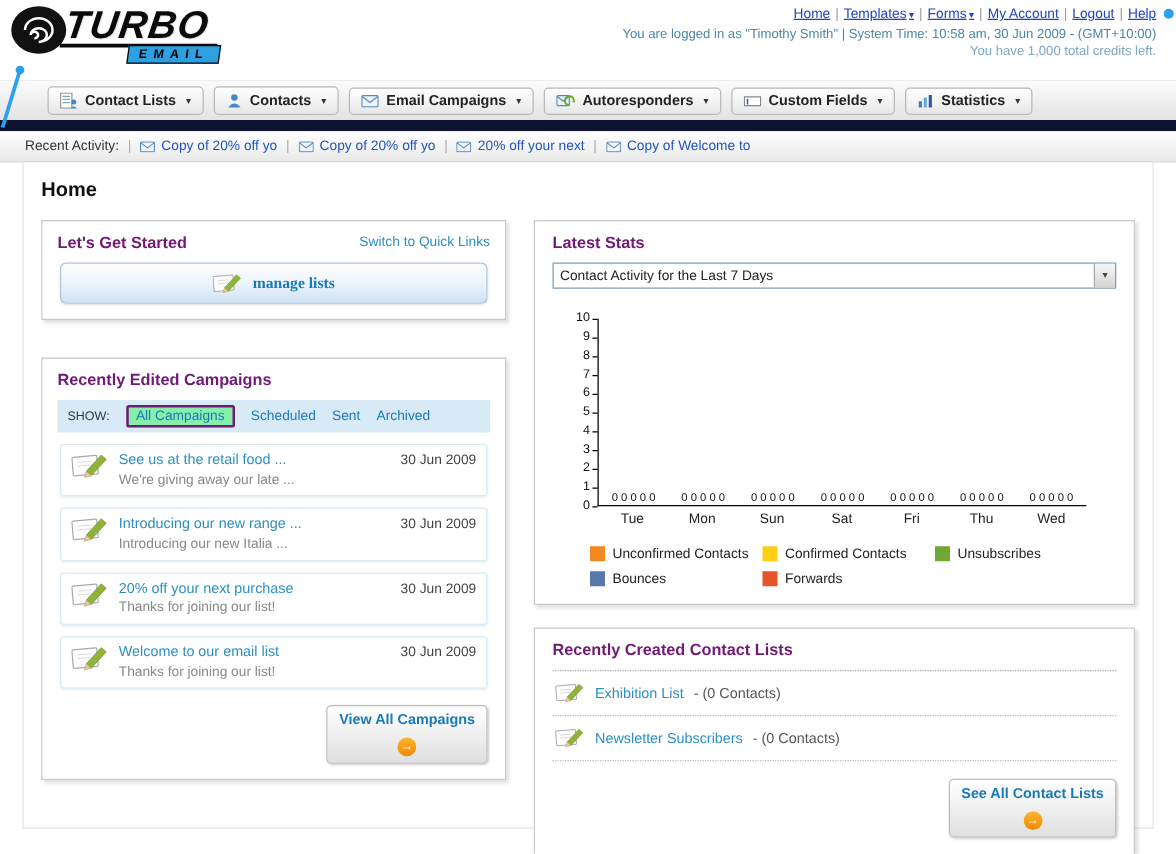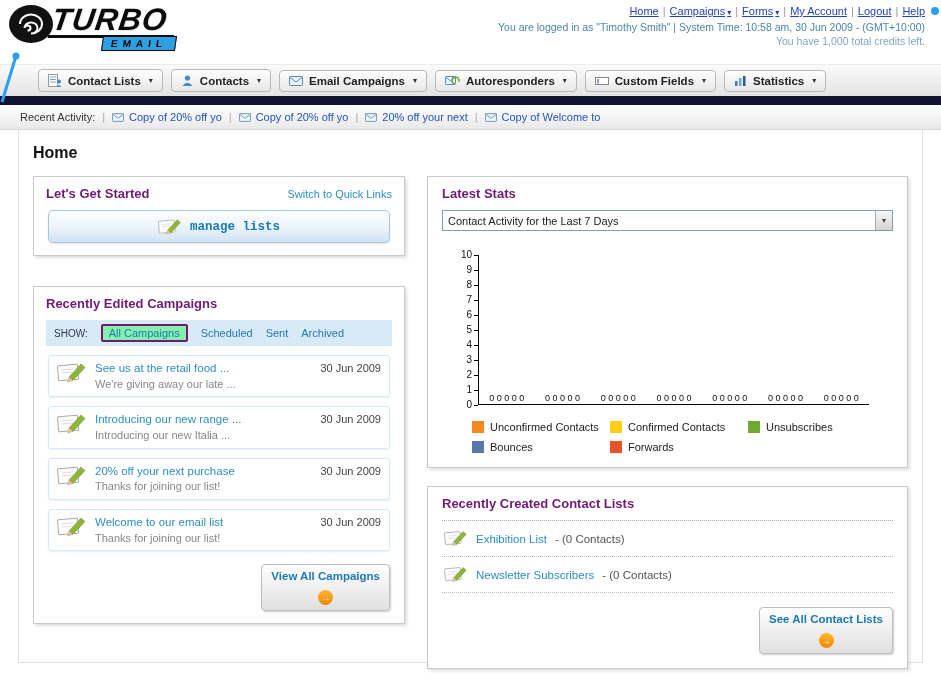--- a/index.html
+++ b/index.html
@@ -80,21 +80,21 @@
   
   .gs-panel { margin-bottom: 30px; }
   .gs-head { display: flex; justify-content: space-between; align-items: center; margin-bottom: 9px; }
   .quick-links { font-size: 11px; color: #2d8fc0; }
   .gs-buttons { display: flex; gap: 16px; padding: 0 2px; }
   .gs-btn {
     flex: 1; height: 33px; display: inline-flex; align-items: center; justify-content: center; gap: 8px;
     background: linear-gradient(#ffffff 0%, #eaf3fb 55%, #cfe3f3 100%);
     border: 1px solid #a9c7e0; border-radius: 5px; box-shadow: 0 1px 2px rgba(0,0,0,0.12);
     color: #1a7ab8; font-weight: bold; font-size: 12.5px; cursor: pointer;
-    font-family: Liberation Mono, monospace;
+    font-family: Liberation Serif, serif;
   }
 
   
   .camp-title { margin-bottom: 9px; }
   .filter-bar {
     background: #d9eaf7; padding: 4px 8px; display: flex; align-items: center; gap: 13px;
     font-size: 11px;
   }
   .show-label { font-size: 10px; font-weight: normal; color: #334; }
   .filter-link { color: #1a7ab8; }
@@ -183,21 +183,21 @@
   </div>
 
   <svg class="antenna" width="22" height="52">
     <line x1="16" y1="4" x2="2" y2="50" stroke="#2b9ff0" stroke-width="3"></line>
     <circle cx="16" cy="4" r="3.5" fill="#2b9ff0"></circle>
   </svg>
   <span class="corner-dot"></span>
 
   <div class="header-right">
     <div class="top-links">
-      <a>Home</a><span class="sep">|</span><a><span>Campaigns</span><span class="dd-caret">▾</span></a><span class="sep">|</span><a><span>Forms</span><span class="dd-caret">▾</span></a><span class="sep">|</span><a>My Account</a><span class="sep">|</span><a>Logout</a><span class="sep">|</span><a>Help</a>
+      <a>Home</a><span class="sep">|</span><a><span>Templates</span><span class="dd-caret">▾</span></a><span class="sep">|</span><a><span>Forms</span><span class="dd-caret">▾</span></a><span class="sep">|</span><a>My Account</a><span class="sep">|</span><a>Logout</a><span class="sep">|</span><a>Help</a>
     </div>
     <div class="login-info">You are logged in as "Timothy Smith" | System Time: 10:58 am, 30 Jun 2009 - (GMT+10:00)</div>
     <div class="credits-info">You have 1,000 total credits left.</div>
   </div>
 </div>
 
 <div class="navbar">
   <div class="nav-tab">
     <svg width="14" height="13" viewBox="0 0 14 13">
       <rect x="0.5" y="0.5" width="9" height="12" fill="#fff" stroke="#999"></rect>
@@ -459,20 +459,29 @@
                 <div class="groups">
                     <div class="xgroup">0 0 0 0 0</div>
                     <div class="xgroup">0 0 0 0 0</div>
                     <div class="xgroup">0 0 0 0 0</div>
                     <div class="xgroup">0 0 0 0 0</div>
                     <div class="xgroup">0 0 0 0 0</div>
                     <div class="xgroup">0 0 0 0 0</div>
                     <div class="xgroup">0 0 0 0 0</div>
                   </div>
               </div>
+              <div class="x-labels">
+                  <div class="xlab">Tue</div>
+                  <div class="xlab">Mon</div>
+                  <div class="xlab">Sun</div>
+                  <div class="xlab">Sat</div>
+                  <div class="xlab">Fri</div>
+                  <div class="xlab">Thu</div>
+                  <div class="xlab">Wed</div>
+                </div>
             </div>
           </div>
           <div class="legend">
               <div class="legend-item">
                 <span class="swatch" style="background:#f28a1f"></span>
                 <span class="legend-label">Unconfirmed Contacts</span>
               </div>
               <div class="legend-item">
                 <span class="swatch" style="background:#fdd017"></span>
                 <span class="legend-label">Confirmed Contacts</span>

